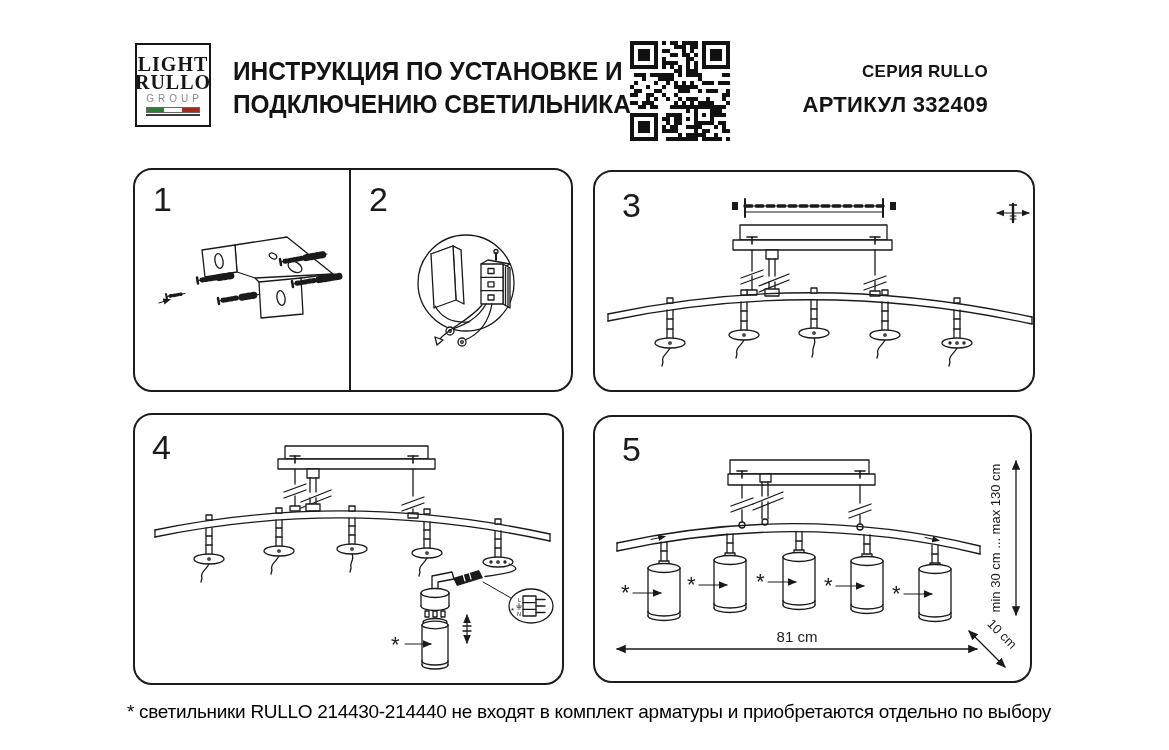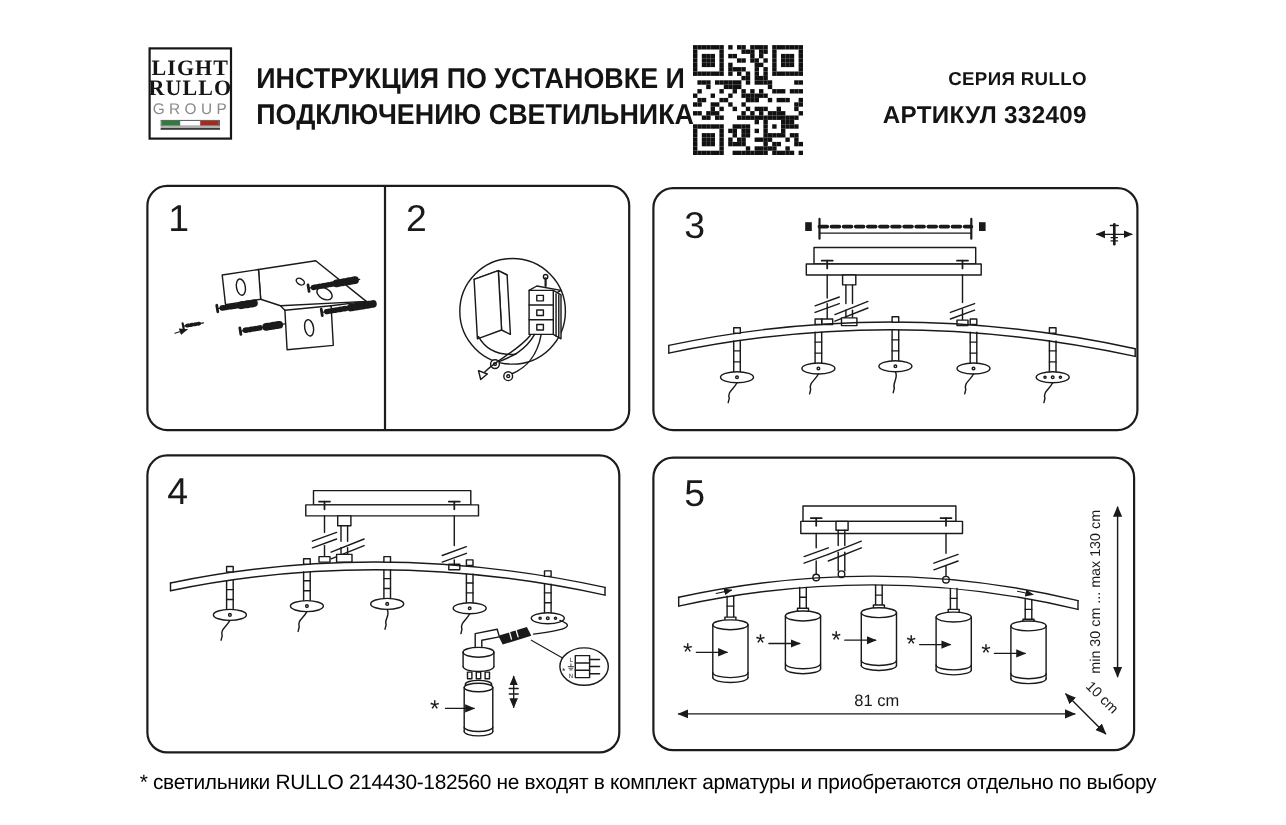--- a/index.html
+++ b/index.html
@@ -6,21 +6,21 @@
   body{
     width:1169px;height:750px;position:relative;overflow:hidden;
     background:#ffffff;font-family:"Liberation Sans",sans-serif;color:#1a1a1a;
   }
   
   .logo-box{position:absolute;left:135px;top:43px;width:72px;height:80px;
     border:2px solid #161616;display:flex;align-items:center;justify-content:center;}
   .logo-inner{text-align:center;line-height:1;}
   .logo-word{font-family:"Liberation Serif",serif;font-weight:bold;font-size:20px;
     letter-spacing:1px;line-height:18px;color:#161616;}
-  .logo-group{font-size:14px;letter-spacing:4px;color:#8a8a8a;margin-top:3px;margin-left:3px;}
+  .logo-group{font-size:10px;letter-spacing:4px;color:#8a8a8a;margin-top:3px;margin-left:3px;}
   .flag{display:flex;width:54px;height:6px;margin:3px auto 0;border:1px solid #666;box-sizing:border-box;}
   .flag span{flex:1;}
   .flag-underline{width:54px;height:2px;margin:1px auto 0;background:#3a3a3a;}
   .title{position:absolute;left:233px;top:55px;font-size:26px;font-weight:bold;
     line-height:33px;color:#141414;transform:scaleX(0.94);transform-origin:left top;white-space:nowrap;}
   .qr{position:absolute;left:630px;top:41px;width:100px;height:100px;}
   .head-right{position:absolute;left:748px;top:62px;width:240px;text-align:right;color:#141414;}
   .series{font-size:17px;font-weight:bold;letter-spacing:0.3px;}
   .article{font-size:22px;font-weight:bold;margin-top:10px;letter-spacing:0.3px;}
   
@@ -814,13 +814,13 @@
       <line x1="421" y1="44" x2="421" y2="198" style="stroke-width:1.3" marker-start="url(#arrE)" marker-end="url(#arrE)"></line>
       <text class="t" transform="translate(405,121) rotate(-90)" font-size="13" text-anchor="middle">min 30 cm ... max 130 cm</text>
     </g>
     <g>
       <line x1="374" y1="214" x2="410" y2="250" style="stroke-width:1.3" marker-start="url(#arrE)" marker-end="url(#arrE)"></line>
       <text class="t" transform="translate(399,225) rotate(45)" y="-7" font-size="13" text-anchor="middle">10 cm</text>
     </g>
   </svg>
 </div>
 
-<div class="footnote">* светильники RULLO 214430-182560 не входят в комплект арматуры и приобретаются отдельно по выбору</div>
+<div class="footnote">* светильники RULLO 214430-214440 не входят в комплект арматуры и приобретаются отдельно по выбору</div>
 
 </body></html>

